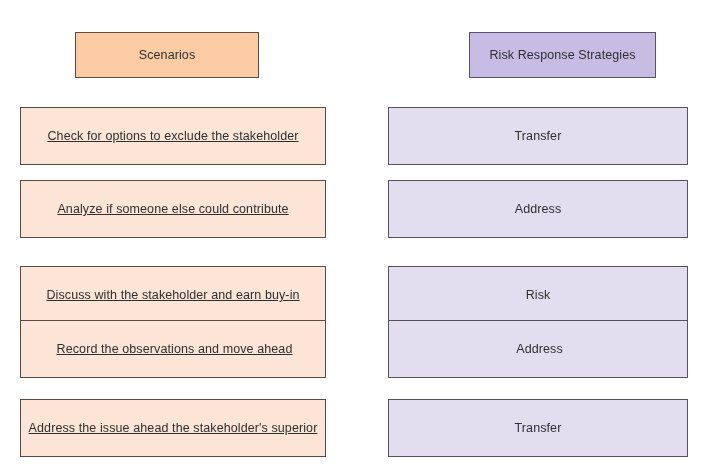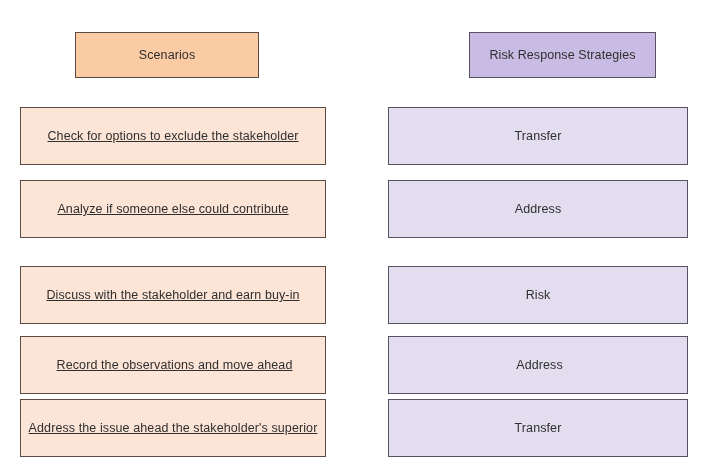--- a/index.html
+++ b/index.html
@@ -76,21 +76,21 @@
     left: 388px;
     width: 300px;
     height: 58px;
     background: #e3ddf0;
     border: 1.3px solid #595062;
   }
 
   .row-0 { top: 107px; }
   .row-1 { top: 180px; }
   .row-2 { top: 253px; margin-top: 13px; }
-  .row-3 { top: 336px; padding-left: 9px; }
+  .row-3 { top: 320px; padding-left: 9px; }
   .row-4 { top: 399px; }
 
   .node-label {
     display: block;
     white-space: pre-line;
   }
 </style>
 </head>
 <body>
 

